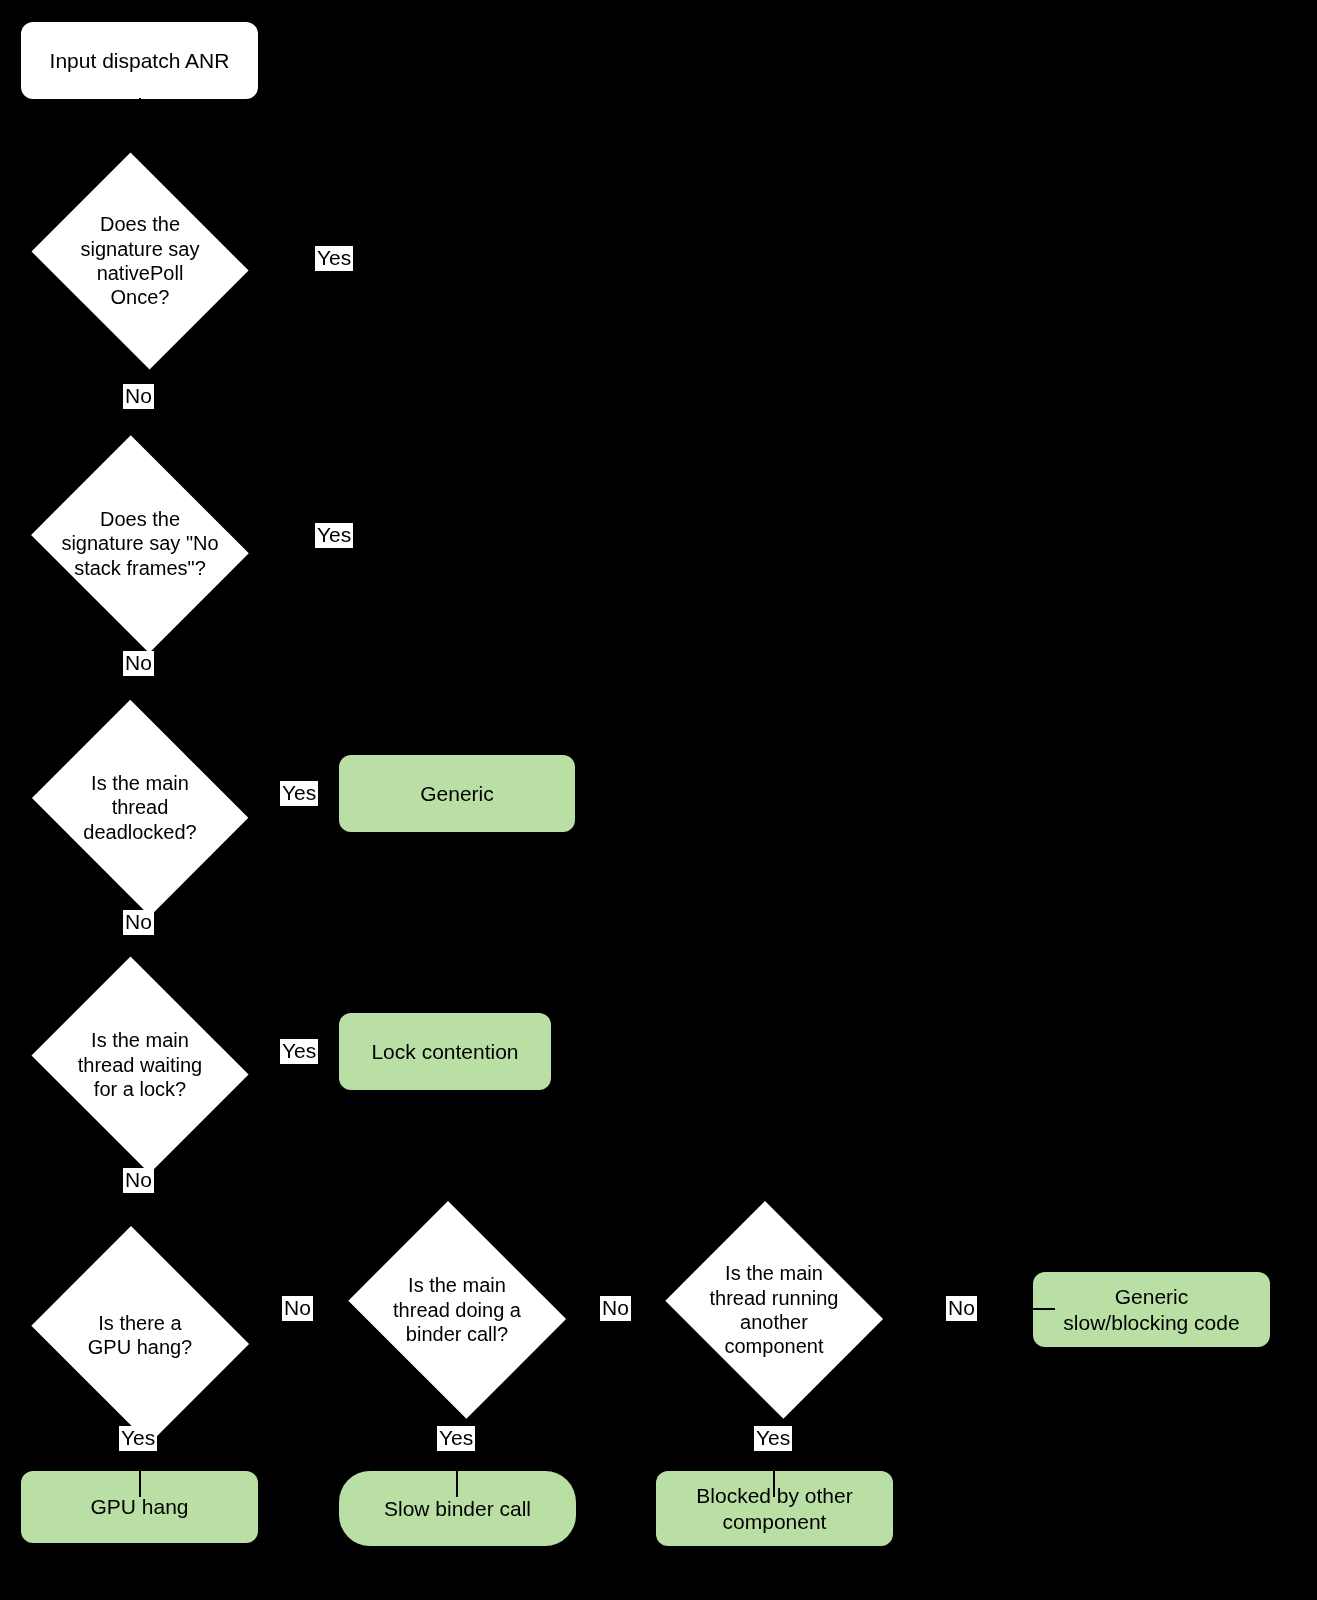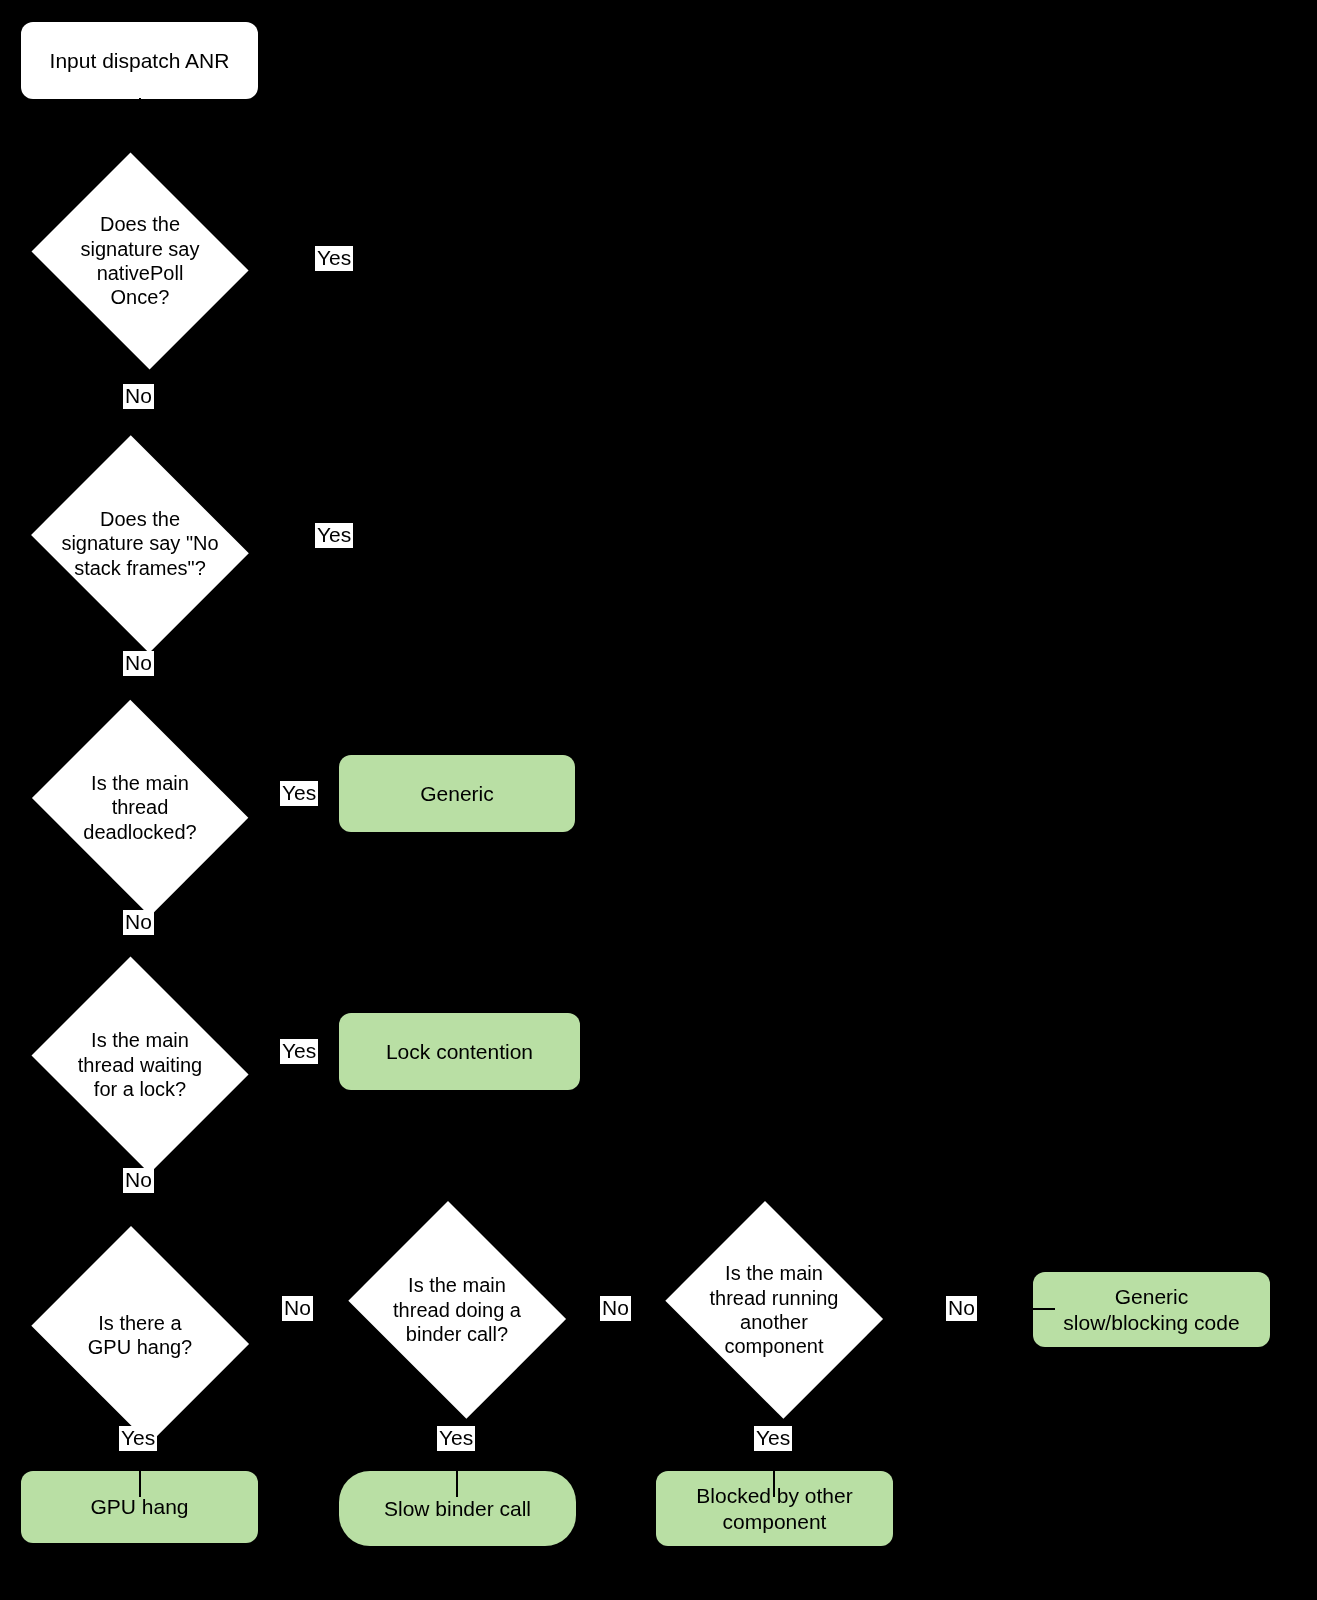--- a/index.html
+++ b/index.html
@@ -169,21 +169,21 @@
   </div>
 
   <div class="edge-label" style="left:280px; top:1039px;">
     <span>Yes</span>
   </div>
 
   <div class="edge-label" style="left:123px; top:1168px;">
     <span>No</span>
   </div>
 
-  <div class="node box green" style="left:339px; top:1013px; width:241px; height:77px;">
+  <div class="node box green" style="left:339px; top:1013px; width:212px; height:77px;">
     <span>Lock contention</span>
   </div>
 
   <div class="node diamond" style="left:22px; top:1235px; width:236px; height:200px;">
     <span class="dshape"></span>
     <span class="dtext">Is there a
 GPU hang?</span>
   </div>
 
   <div class="edge-label" style="left:282px; top:1296px;">

